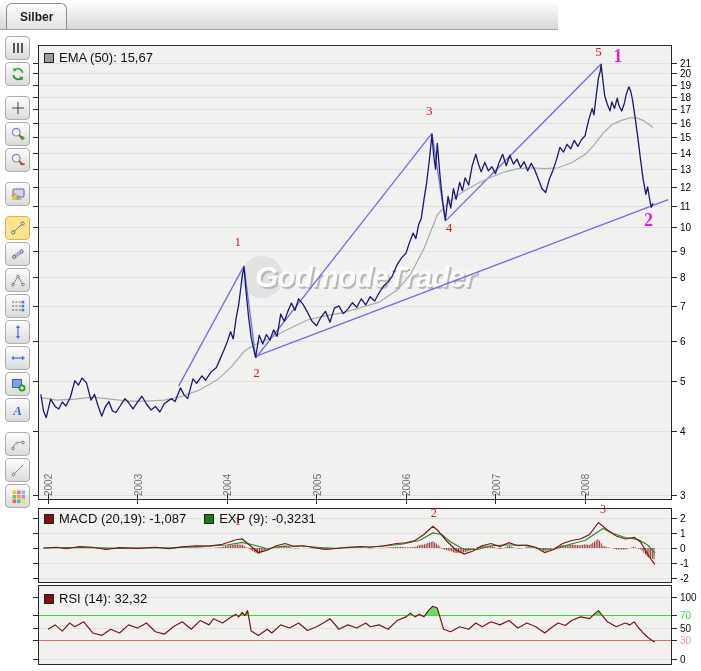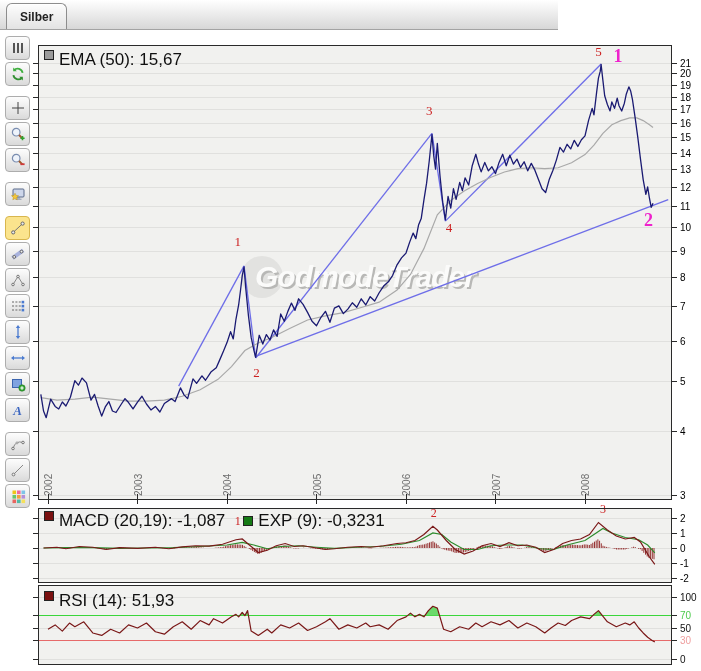--- a/index.html
+++ b/index.html
@@ -12,21 +12,21 @@
        background:linear-gradient(#fdfdfd,#e3e3e3);display:flex;align-items:center;
        font-weight:bold;font-size:12px;color:#222;box-shadow:inset 0 1px 0 #fff}
   .toolbar{position:absolute;left:5px;top:36px;width:26px;display:flex;flex-direction:column}
   .tbtn{width:25px;height:24px;margin-bottom:2px;border:1px solid #adadad;border-radius:4px;
         background:linear-gradient(#fdfdfd,#dadada);display:flex;align-items:center;
         justify-content:center;box-sizing:border-box;cursor:pointer}
   .tbtn.sel{background:#fbe48d;border-color:#d8b64e}
   .tbtn.gap{margin-top:8px}
   .chart-area{position:absolute;left:38px;top:45px;width:663px;height:626px}
   #chart-svg{position:absolute;left:-6px;top:0}
-  .legend{position:absolute;display:flex;align-items:flex-start;font-size:17px;color:#101010;
+  .legend{position:absolute;display:flex;align-items:center;font-size:13px;color:#101010;
           white-space:nowrap;pointer-events:none}
   .legend .sw{width:8px;height:8px;border:1px solid #222;display:inline-block;margin-right:5px}
   .legend .item2{margin-left:18px;display:flex;align-items:center}
   .lg-main{left:6px;top:5px}
   .lg-macd{left:6px;top:466px}
   .lg-rsi{left:6px;top:546px}
   .wm{font-style:italic;font-weight:bold;font-size:30px;letter-spacing:-1px;
       font-family:"Liberation Sans",sans-serif}
   .wm-shadow{fill:#b8b8b6}
   .wm-main{fill:#fbfbfa}
@@ -672,15 +672,15 @@
   <div class="legend lg-macd">
     <span class="sw" style="background-color: rgb(122, 16, 16);"></span>
     <span>MACD (20,19): -1,087</span>
     <span class="item2">
       <span class="sw" style="background-color: rgb(21, 122, 21);"></span>
       <span>EXP (9): -0,3231</span>
     </span>
   </div>
   <div class="legend lg-rsi">
     <span class="sw" style="background-color: rgb(122, 16, 16);"></span>
-    <span>RSI (14): 51,93</span>
+    <span>RSI (14): 32,32</span>
   </div>
 </div>
 
 </body></html>

